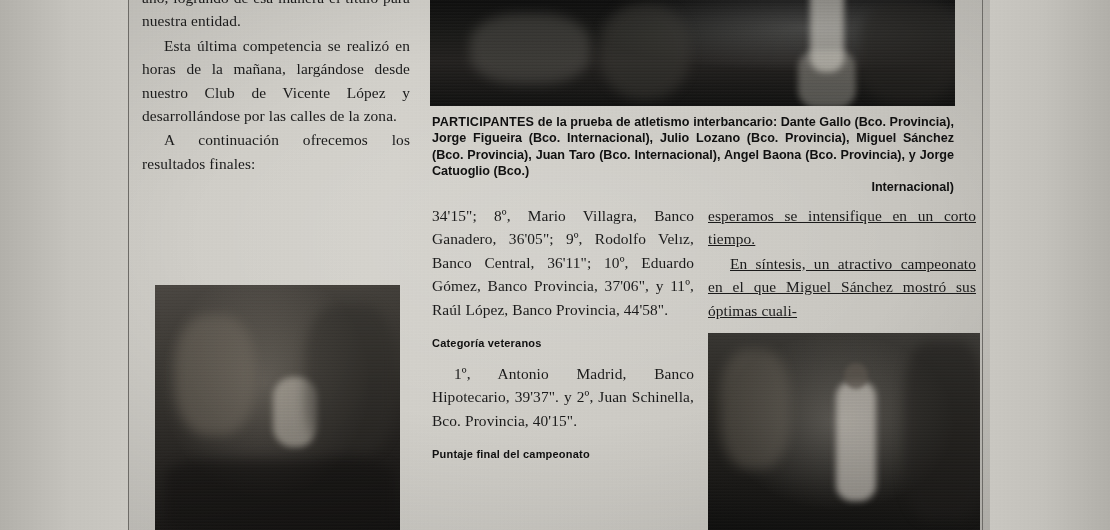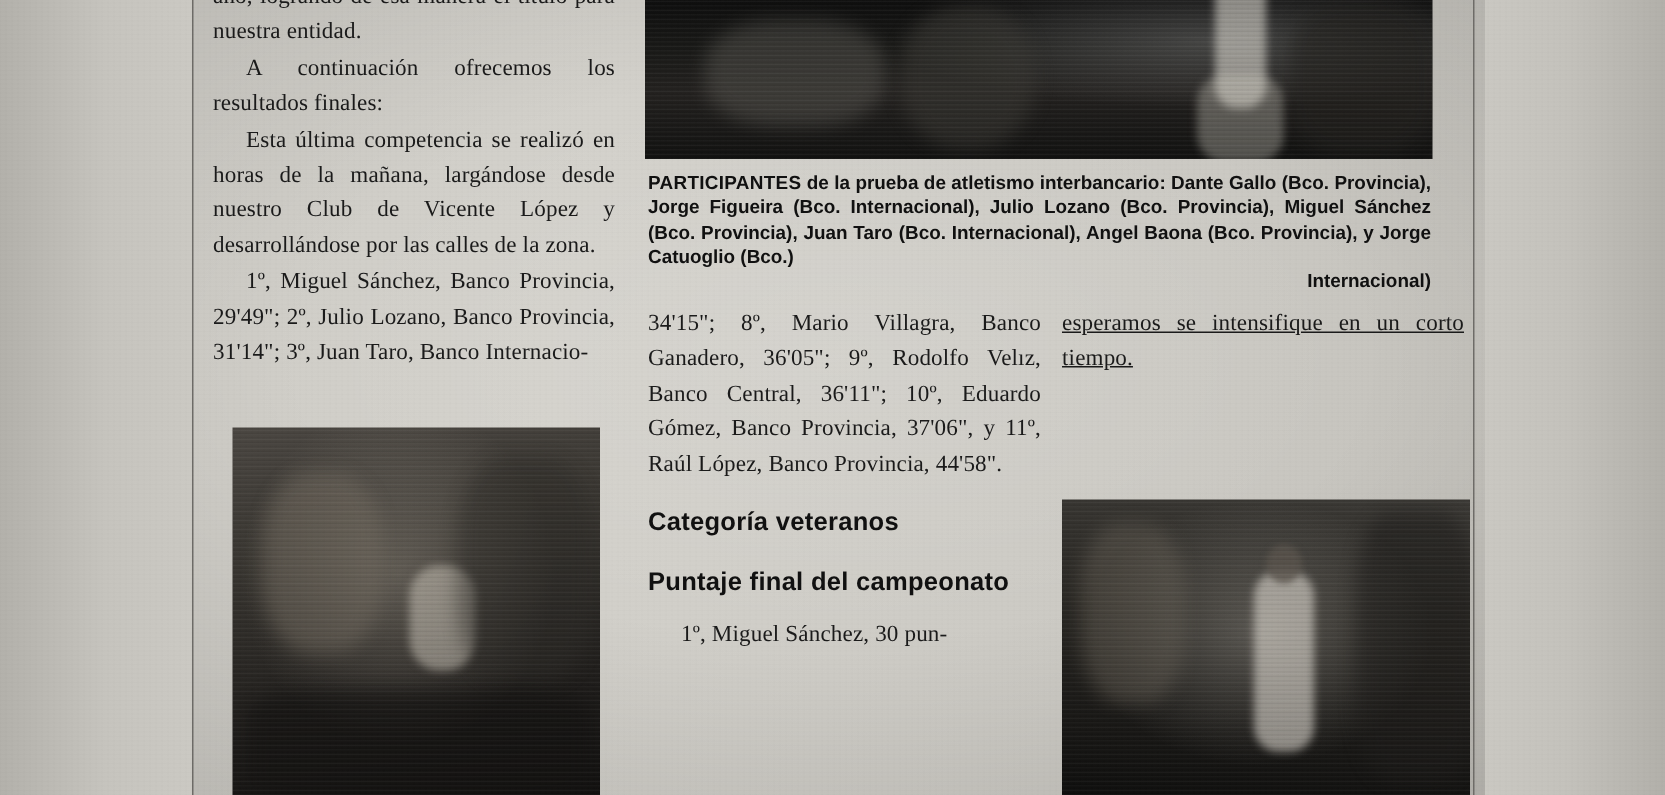--- a/index.html
+++ b/index.html
@@ -65,21 +65,21 @@
     font-size: 12.6px;
     line-height: 1.30;
     font-weight: bold;
     text-align: justify;
   }
   .caption .lead { letter-spacing: 0.2px; }
   .caption .last { display: block; text-align: right; }
   .subhead {
     font-family: "Liberation Sans", sans-serif;
     font-weight: bold;
-    font-size: 17px;
+    font-size: 11px;
     letter-spacing: 0.2px;
     color: #111;
     margin: 14px 0 10px 0;
   }
   
   .photo {
     position: absolute;
     overflow: hidden;
     background: #151515;
   }
@@ -134,34 +134,34 @@
     <div class="scan-lines"></div>
   </div>
 
   <div class="caption" style="left:432px; top:114px; width:522px;">
     <span class="lead">PARTICIPANTES</span><span> de la prueba de atletismo interbancario: Dante Gallo (Bco. Provincia), Jorge Figueira (Bco. Internacional), Julio Lozano (Bco. Provincia), Miguel Sánchez (Bco. Provincia), Juan Taro (Bco. Internacional), Angel Baona (Bco. Provincia), y Jorge Catuoglio (Bco.)</span>
     <span class="last">Internacional)</span>
   </div>
 
   <div class="col" style="left:142px; top:-14px; width:268px;">
     <p>año, logrando de esa manera el título para nuestra entidad.</p>
+    <p class="ind">Esta última competencia se realizó en horas de la mañana, largándose desde nuestro Club de Vicente López y desarrollándose por las calles de la zona.</p>
     <p class="ind">A continuación ofrecemos los resultados finales:</p>
-    <p class="ind">Esta última competencia se realizó en horas de la mañana, largándose desde nuestro Club de Vicente López y desarrollándose por las calles de la zona.</p>
-    <p class="ind">1º, Miguel Sánchez, Banco Provincia, 29'49"; 2º, Julio Lozano, Banco Provincia, 31'14"; 3º, Juan Taro, Banco Internacio-</p>
   </div>
 
   <div class="col" style="left:432px; top:204px; width:262px;">
     <p>34'15"; 8º, Mario Villagra, Banco Ganadero, 36'05"; 9º, Rodolfo Velız, Banco Central, 36'11"; 10º, Eduardo Gómez, Banco Provincia, 37'06", y 11º, Raúl López, Banco Provincia, 44'58".</p>
     <div class="subhead">Categoría veteranos</div>
+    <p class="ind">1º, Antonio Madrid, Banco Hipotecario, 39'37". y 2º, Juan Schinella, Bco. Provincia, 40'15".</p>
     <div class="subhead">Puntaje final del campeonato</div>
-    <p class="ind">1º, Miguel Sánchez, 30 pun-</p>
   </div>
 
   <div class="col" style="left:708px; top:204px; width:268px;text-decoration:underline;">
     <p>esperamos se intensifique en un corto tiempo.</p>
+    <p class="ind">En síntesis, un atractivo campeonato en el que Miguel Sánchez mostró sus óptimas cuali-</p>
   </div>
 
   <div class="photo photo-lower-left" style="left:155px; top:285px; width:245px; height:245px;">
     <div class="blob" style="left:20px; top:30px; width:80px; height:120px; background:rgba(120,112,100,0.5); border-radius:40%;"></div>
     <div class="figure-silhouette" style="left:118px; top:92px; width:44px; height:70px; border-radius:20px; background:rgba(225,218,205,0.45);"></div>
     <div class="blob" style="left:150px; top:20px; width:90px; height:150px; background:rgba(45,43,40,0.55); border-radius:35%;"></div>
     <div class="blob" style="left:10px; top:175px; width:230px; height:75px; background:rgba(20,19,18,0.75); border-radius:20%;"></div>
     <div class="scan-lines"></div>
   </div>
 

